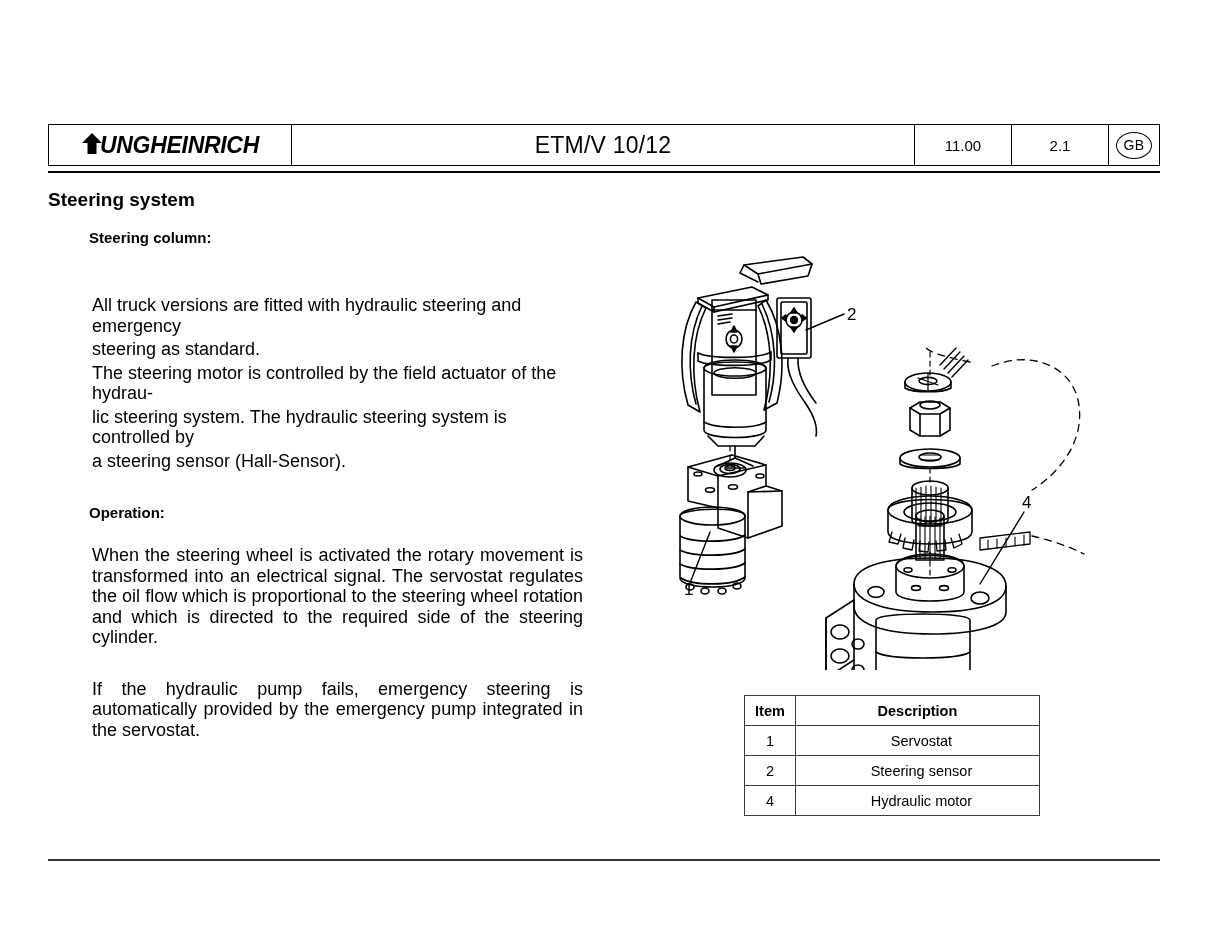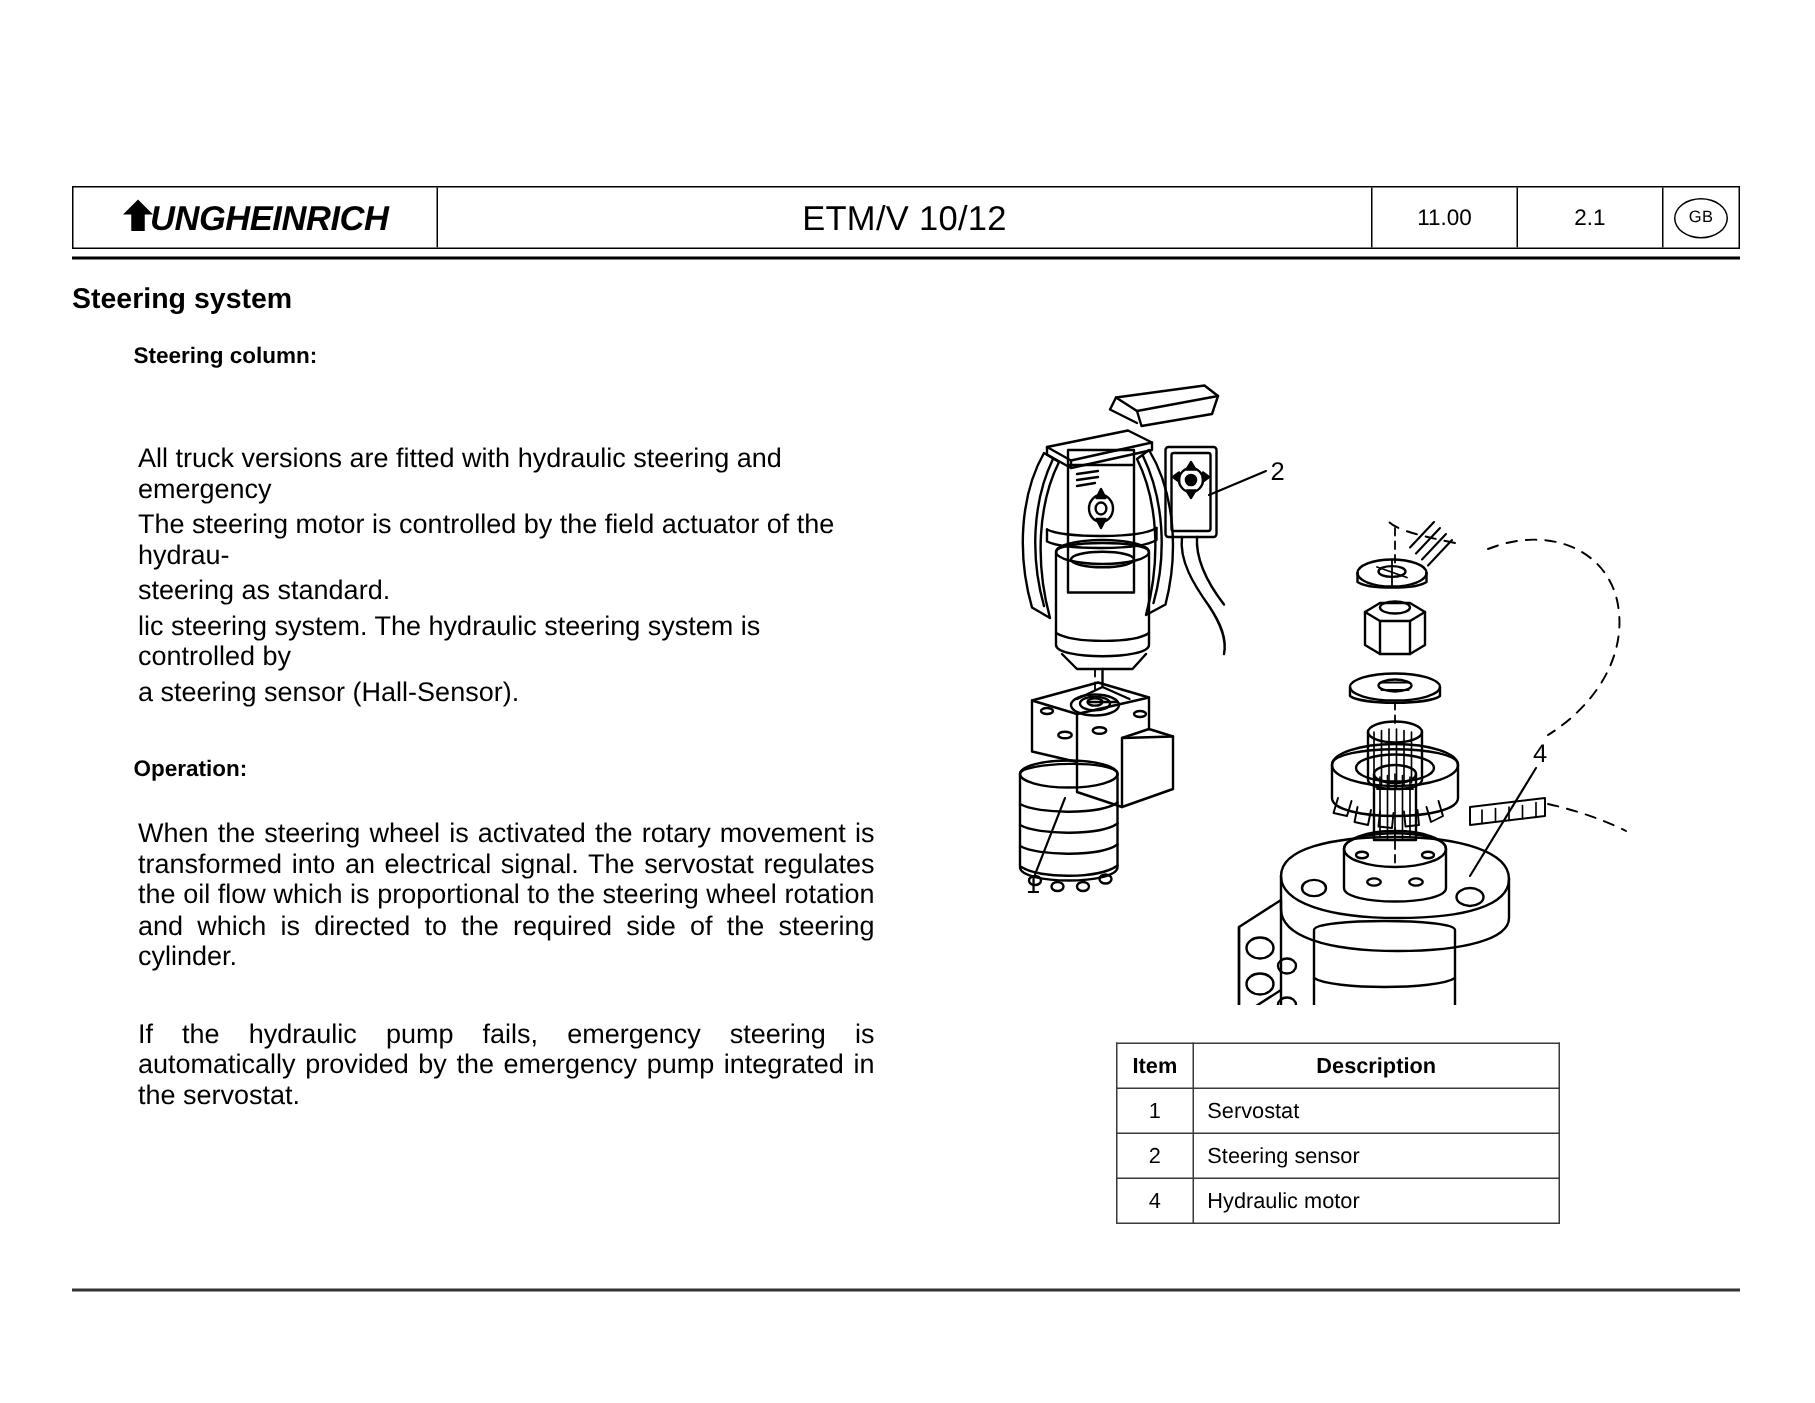--- a/index.html
+++ b/index.html
@@ -69,21 +69,21 @@
   }
   .hsmall { font-size: 15px; }
   #lang-badge {
     width: 34px;
     height: 25px;
     border: 1.6px solid #000;
     border-radius: 50%;
     display: flex;
     align-items: center;
     justify-content: center;
-    font-size: 11px;
+    font-size: 14px;
     letter-spacing: 0.3px;
   }
 
   
   #header-rule {
     position: absolute;
     left: 48px;
     top: 171px;
     width: 1112px;
     height: 2px;
@@ -155,21 +155,21 @@
     font-weight: bold;
     text-align: center;
   }
   .col-item { width: 51px; }
   .col-desc { width: 245px; }
   #parts-table td.cell-item {
     text-align: center;
     padding: 0;
   }
   #parts-table td.cell-desc {
-    text-align: left;
+    text-align: center;
     padding-left: 9px;
   }
 
   
   #footer-rule {
     position: absolute;
     left: 48px;
     top: 859px;
     width: 1112px;
     height: 1.6px;
@@ -214,22 +214,22 @@
 <div id="text-column">
 
   <p class="sub-head">Steering column:</p>
 
   <div class="gap-md"></div>
 
 
   <div class="gap-sm"></div>
 
   <p class="para nojustify">All truck versions are fitted with hydraulic steering and emergency</p>
+  <p class="para nojustify">steering as standard.</p>
   <p class="para nojustify">The steering motor is controlled by the field actuator of the hydrau-</p>
-  <p class="para nojustify">steering as standard.</p>
   <p class="para nojustify">lic steering system. The hydraulic steering system is controlled by</p>
   <p class="para nojustify">a steering sensor (Hall-Sensor).</p>
 
   <div class="gap-lg"></div>
 
   <p class="sub-head">Operation:</p>
 
   <div class="gap-sm"></div>
 
   <p class="para">When the steering wheel is activated the rotary movement is transformed into an electrical signal. The servostat regulates the oil flow which is proportional to the steering wheel rotation and which is directed to the required side of the steering cylinder.</p>

